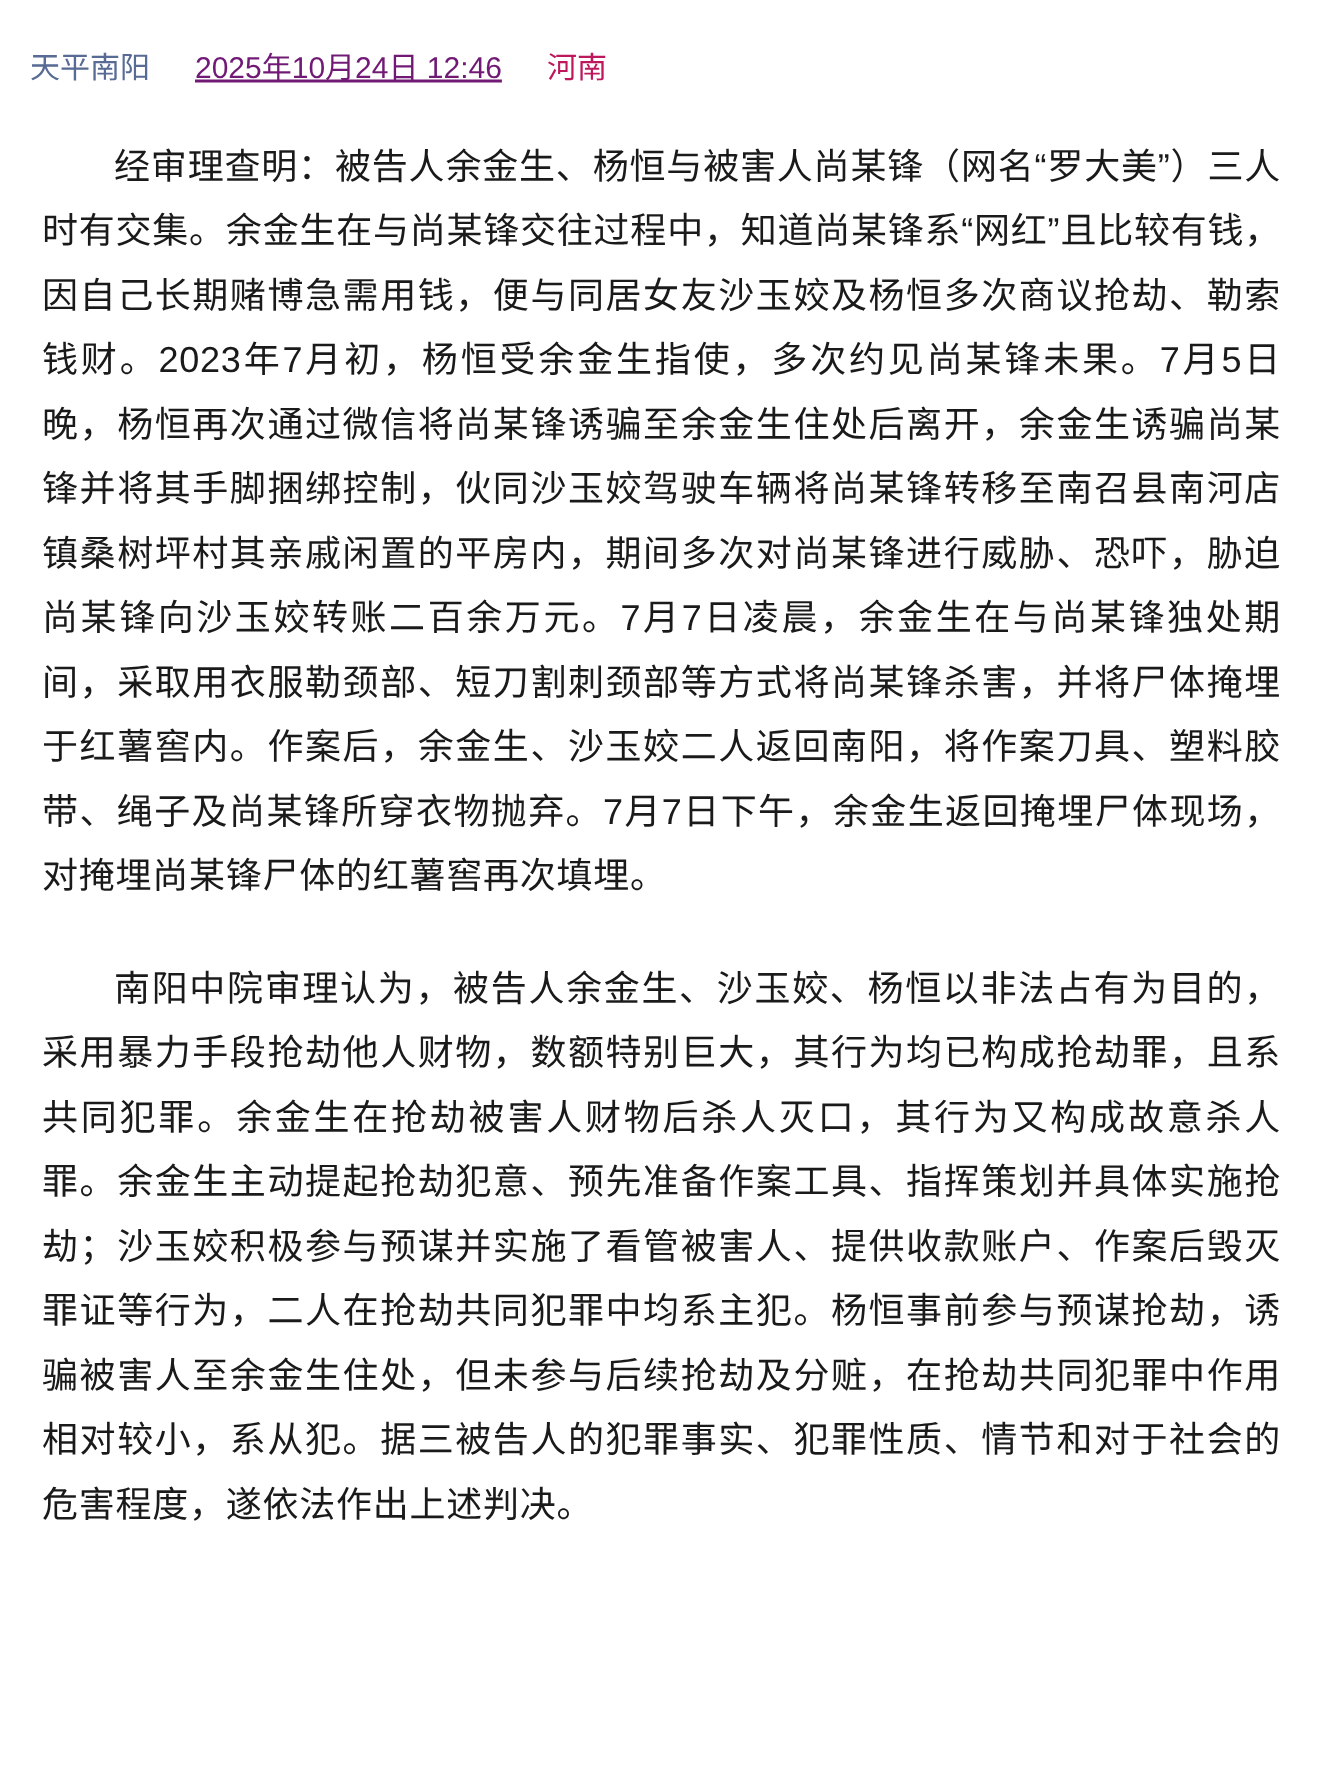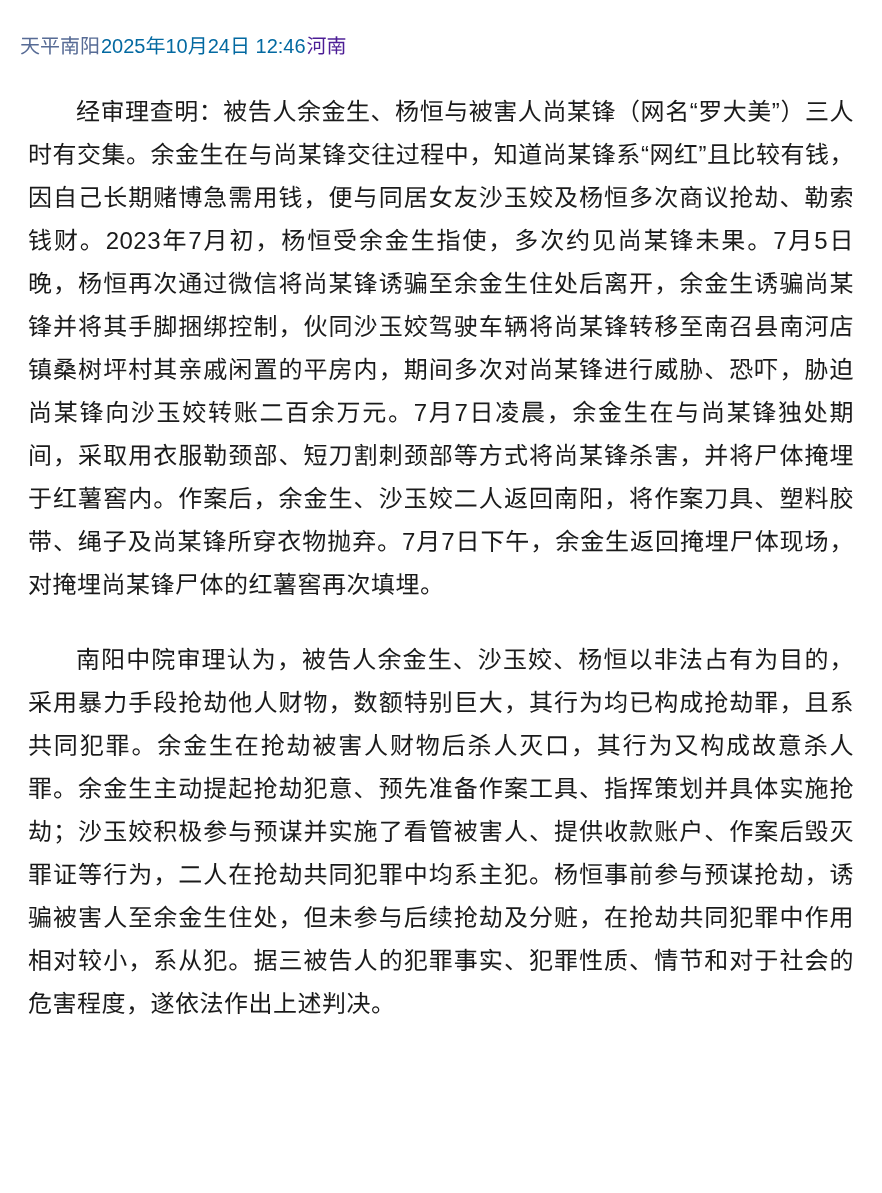--- a/index.html
+++ b/index.html
@@ -22,32 +22,33 @@
       font-weight: 700;
       color: #101010;
       letter-spacing: 0.5px;
     }
     .meta {
       margin-top: 18px;
       font-size: 20px;
       line-height: 1.2;
       display: flex;
       align-items: baseline;
-      gap: 1px;
+      gap: 30px;
       white-space: nowrap;
     }
     .account {
       color: #576b95;
       cursor: pointer;
     }
     .time {
-      color: #0369a1;
+      color: #701a75;
+      text-decoration: underline;
     }
     .loc {
-      color: #4c1d95;
+      color: #be185d;
     }
     .content {
       margin-top: 18px;
     }
     .content p {
       margin: 32px 8px 0 8px;
       font-size: 24px;
       line-height: 43px;
       color: #1a1a1a;
       text-align: justify;

